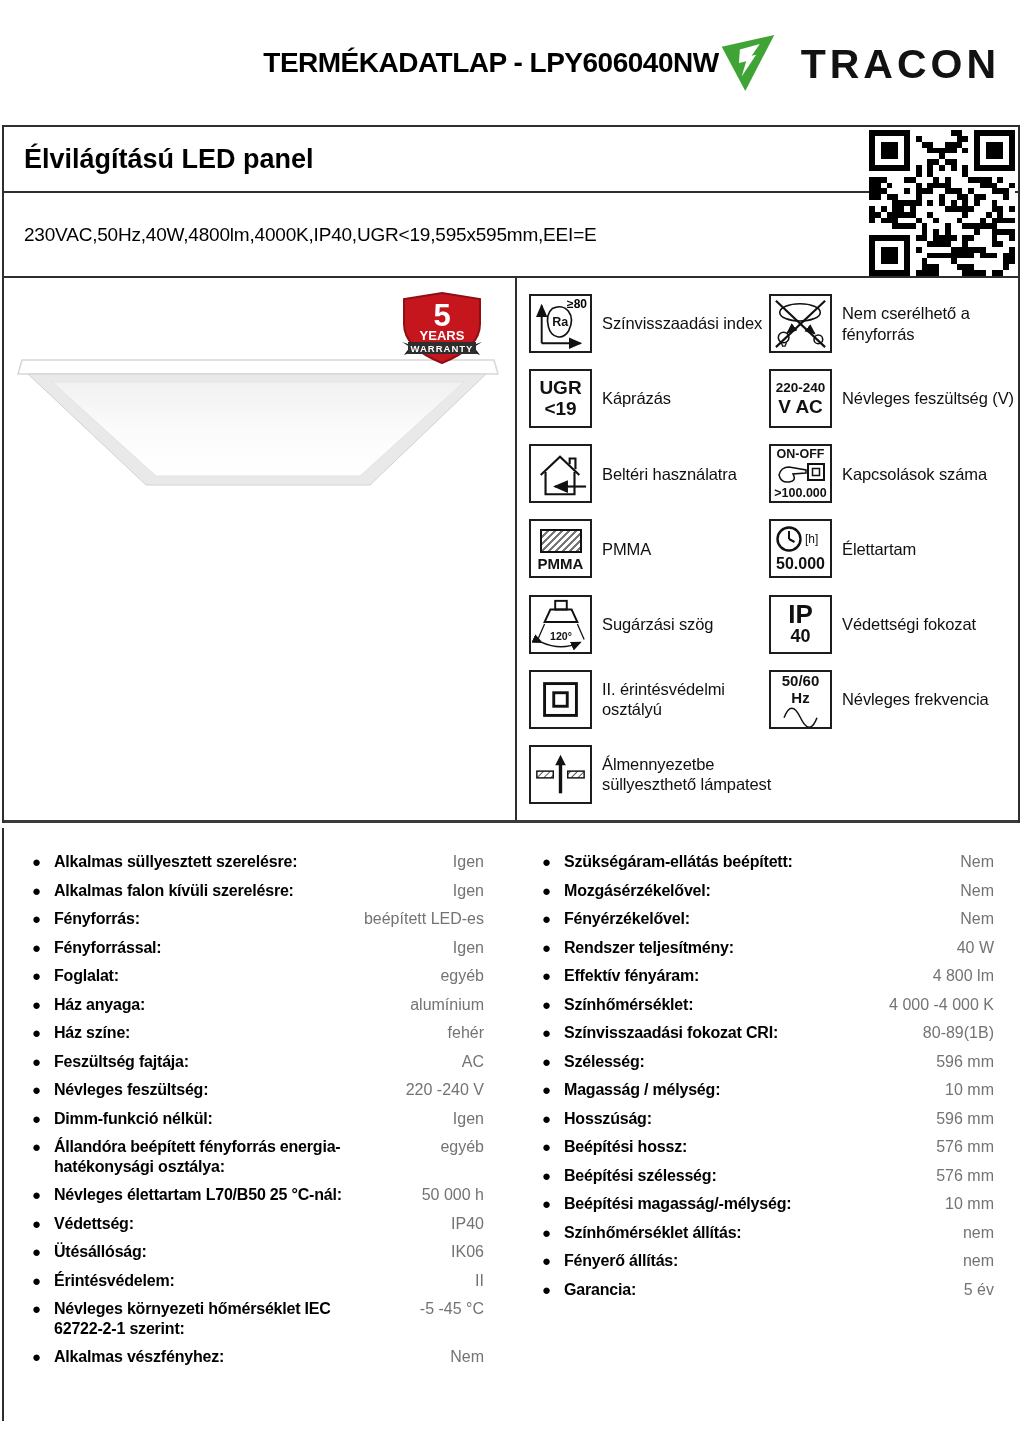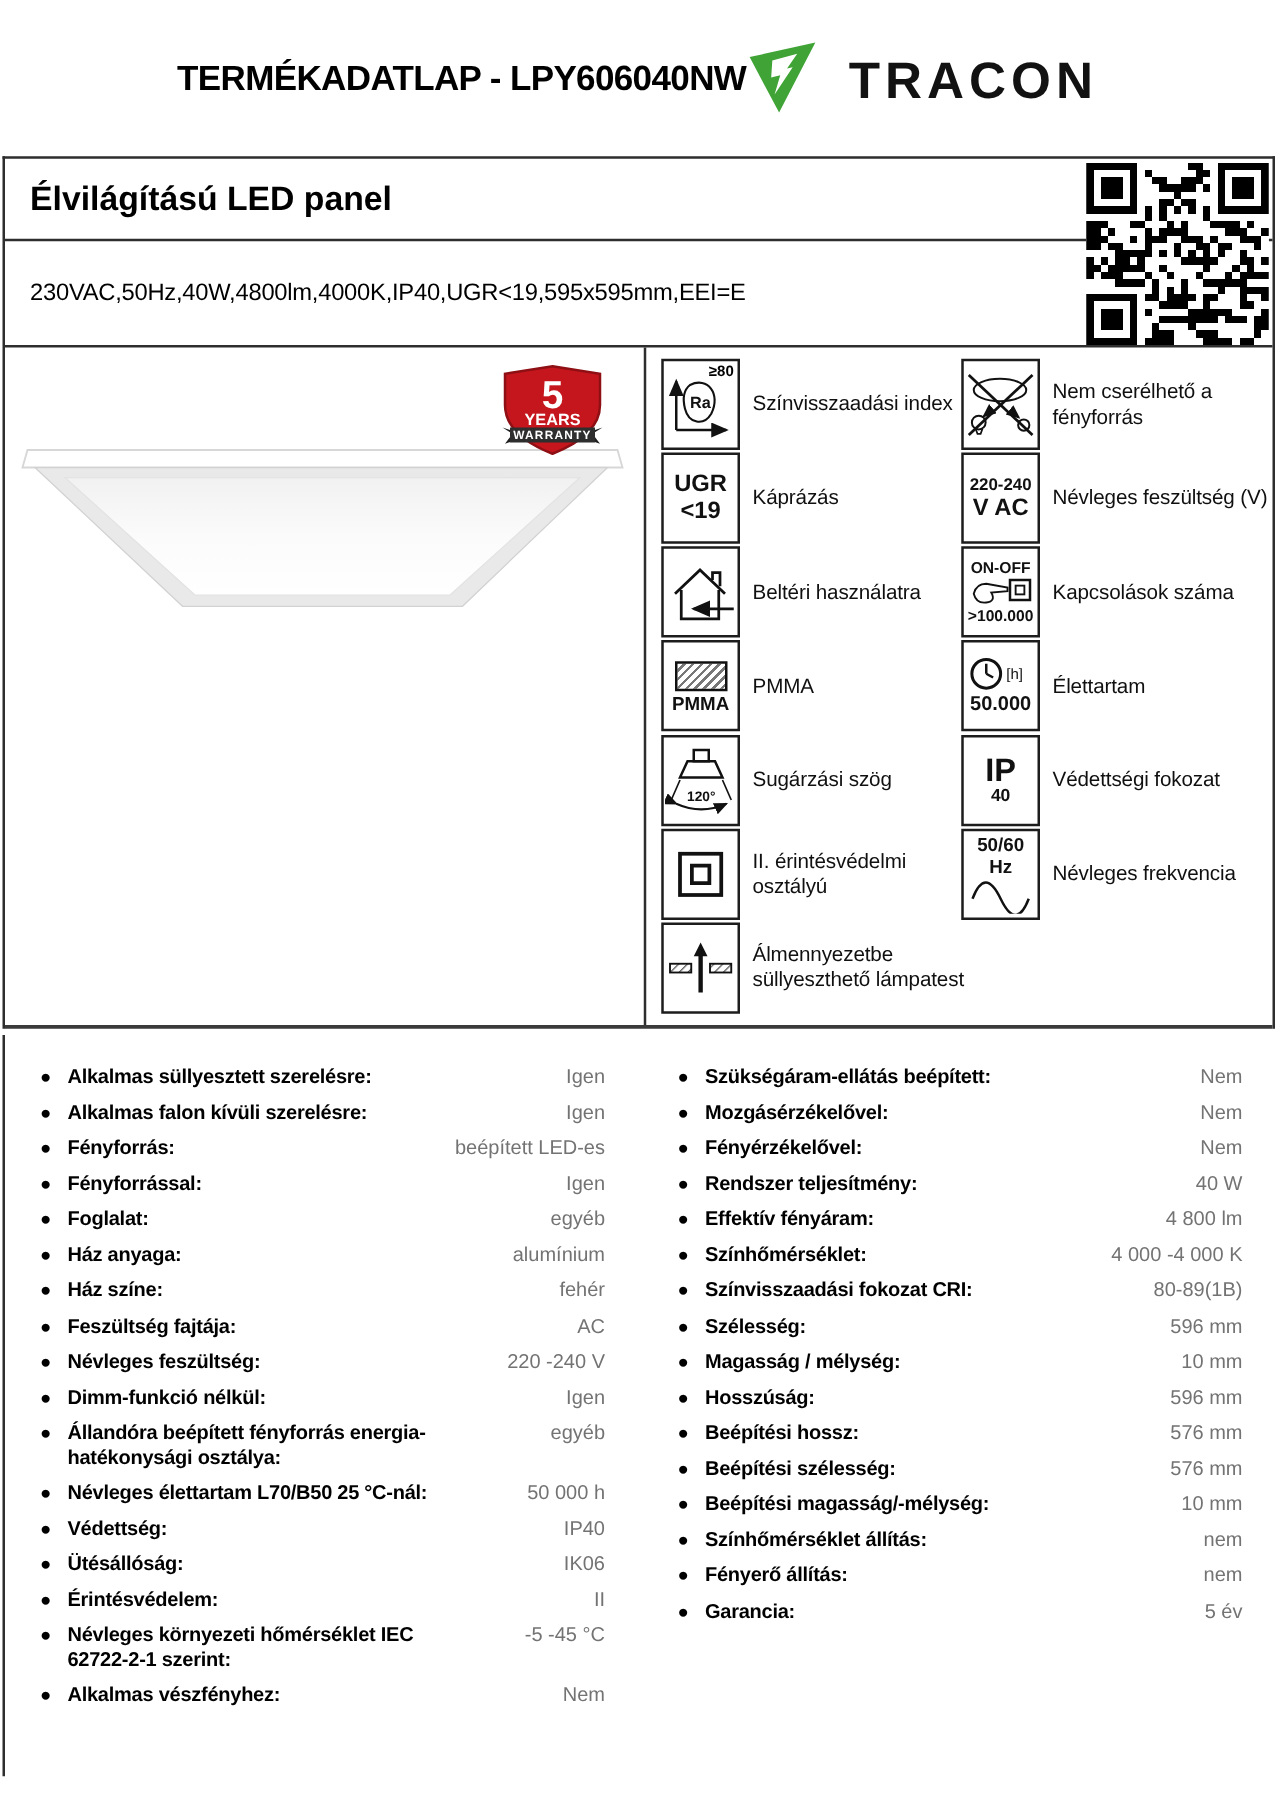--- a/index.html
+++ b/index.html
@@ -1,47 +1,47 @@
 <!DOCTYPE html>
 <html><head>
 <meta charset="utf-8">
 <style>
   html,body{margin:0;padding:0;background:#fff;}
   body{width:1024px;height:1449px;font-family:"Liberation Sans",sans-serif;color:#000;position:relative;overflow:hidden;}
   .sheet{position:absolute;inset:0;background:#fff;}
 
   
-  .header{position:absolute;top:0;left:0;right:0;height:125px;display:flex;align-items:center;justify-content:center;padding:0 24px 0 20px;box-sizing:border-box;}
+  .header{position:absolute;top:0;left:0;right:0;height:125px;display:flex;align-items:center;justify-content:flex-end;padding:0 24px 0 20px;box-sizing:border-box;}
   .doc-title{font-size:28px;font-weight:bold;letter-spacing:-0.5px;white-space:pre;}
   .logo{display:flex;align-items:center;gap:24px;margin-top:4px;}
   .logo-text{font-size:41px;font-weight:bold;letter-spacing:4px;color:#121212;}
 
   
   .box-area{position:absolute;top:125px;left:2px;width:1018px;box-sizing:border-box;border:2px solid #2e2e2e;border-bottom:none;background:#fff;}
   .title-row{height:66px;border-bottom:2px solid #2e2e2e;display:flex;align-items:center;padding-left:20px;box-sizing:border-box;}
   .product-name{font-size:27px;font-weight:bold;}
   .subtitle-row{height:85px;border-bottom:2px solid #2e2e2e;display:flex;align-items:center;padding-left:20px;box-sizing:border-box;}
   .subtitle{font-size:19px;letter-spacing:-0.2px;}
   .qr{position:absolute;top:3px;right:3px;width:146px;height:146px;background:#fff;}
 
   
   .main-row{height:545px;display:flex;border-bottom:3px solid #3a3a3a;box-sizing:border-box;}
   .product-visual{width:511px;position:relative;flex:none;}
   .panel-svg{position:absolute;left:8px;top:68px;}
   .badge{position:absolute;top:13px;left:396px;width:84px;height:74px;}
   .icons-panel{flex:1;border-left:2px solid #2e2e2e;display:grid;grid-auto-flow:column;grid-template-rows:repeat(7,1fr);grid-template-columns:240px 1fr;padding:8px 2px 8px 12px;box-sizing:border-box;}
   .icon-item{display:flex;align-items:center;gap:10px;min-height:0;}
-  .icon-box{width:63px;height:73px;border:2px solid #1d1d1d;box-sizing:border-box;flex:none;display:flex;flex-direction:column;align-items:center;justify-content:center;position:relative;background:#fff;overflow:hidden;}
+  .icon-box{width:63px;height:59px;border:2px solid #1d1d1d;box-sizing:border-box;flex:none;display:flex;flex-direction:column;align-items:center;justify-content:center;position:relative;background:#fff;overflow:hidden;}
   .icon-label{font-size:16.5px;line-height:1.25;color:#101010;white-space:pre;letter-spacing:-0.1px;}
   .tt{font-weight:bold;color:#111;text-align:center;}
   .t13{font-size:12.5px;line-height:1.15;}
   .t14{font-size:13.5px;line-height:1.2;}
   .t15{font-size:15px;line-height:1.15;}
   .t16{font-size:16px;line-height:1.1;}
-  .t18{font-size:14px;line-height:1.1;}
+  .t18{font-size:18px;line-height:1.1;}
   .t19{font-size:19px;line-height:1.08;}
   .t22{font-size:22px;line-height:1.0;}
   .ip1{font-size:26px;line-height:0.95;}
   .cri-sup{position:absolute;top:1px;right:3px;font-size:12px;font-weight:bold;}
   .hatch{width:42px;height:24px;border:2px solid #111;box-sizing:border-box;background:repeating-linear-gradient(135deg,#fff 0 3px,#777 3px 5px);margin:3px 0 2px 0;}
 
   
   .spec-area{position:absolute;top:828px;left:2px;right:0;bottom:28px;border-left:2px solid #2e2e2e;padding:24px 30px 0 28px;box-sizing:border-box;display:flex;gap:58px;background:#fff;}
   .spec-col{flex:1;min-width:0;}
   .spec-row{display:flex;align-items:flex-start;margin-bottom:9px;}

